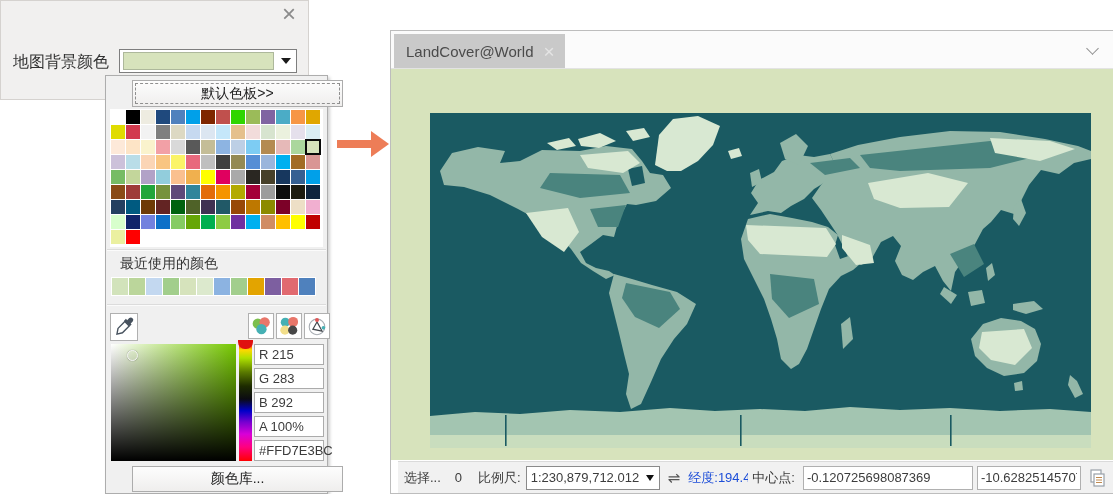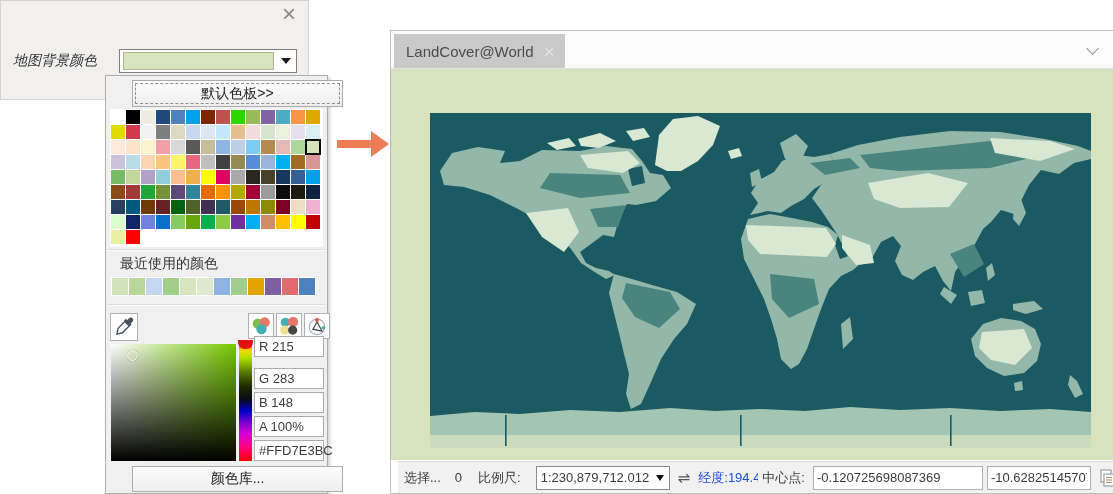--- a/index.html
+++ b/index.html
@@ -3,21 +3,21 @@
 <meta charset="utf-8">
 <style>
   html,body{margin:0;padding:0;background:#fff;}
   .stage{position:relative;width:1113px;height:494px;overflow:hidden;background:#fff;
          font-family:"Liberation Sans",sans-serif;color:#333;}
 
   
   .dlg{position:absolute;left:0;top:0;width:309px;height:100px;background:#F1F0EF;
        border:1px solid #D5D2CF;box-sizing:border-box;}
   .dlg-close{position:absolute;right:12px;top:1px;font-size:24px;line-height:24px;color:#8B8B8B;cursor:pointer;}
-  .dlg-label{position:absolute;left:12px;top:51px;font-size:14px;color:#333;font-style:italic;}
+  .dlg-label{position:absolute;left:12px;top:51px;font-size:16px;color:#333;}
   .color-combo{position:absolute;left:118px;top:48px;width:178px;height:24px;background:#fff;
                border:1px solid #7E7E7E;box-sizing:border-box;display:flex;align-items:center;}
   .color-combo .swatch-cur{flex:1;height:16px;margin:0 2px 0 3px;background:var(--sel);border:1px solid #ADB89B;}
   .combo-arrow{width:0;height:0;border-left:5px solid transparent;border-right:5px solid transparent;
                border-top:6px solid #1a1a1a;margin:0 5px;}
 
   
   .popup{position:absolute;left:105px;top:75px;width:223px;height:419px;background:#F0F0F0;
          border:1px solid #ADADAD;box-sizing:border-box;box-shadow:2px 2px 3px rgba(0,0,0,.18);}
   .btn{background:linear-gradient(#FDFDFD,#EFEEED);border:1px solid #ACACAC;font-size:14px;color:#222;
@@ -263,23 +263,23 @@
       </svg>
     </div>
 
     <div class="sv-box">
       <div class="sv-marker"></div>
     </div>
     <div class="hue-bar">
       <div class="hue-marker"></div>
     </div>
 
-    <div class="val-box" style="top:260px">R 215</div>
+    <div class="val-box" style="top:268px">R 215</div>
     <div class="val-box" style="top:292px">G 283</div>
-    <div class="val-box" style="top:316px">B 148</div>
+    <div class="val-box" style="top:316px">B 292</div>
     <div class="val-box" style="top:340px">A 100%</div>
     <div class="val-box" style="top:364px">#FFD7E3BC</div>
 
     <div class="btn btn-library">颜色库...</div>
   </div>
 
   <div class="arrow">
     <div class="shaft"></div>
     <div class="head"></div>
   </div>
@@ -346,21 +346,21 @@
         <rect class="ocean" x="75" y="302" width="1.6" height="31"></rect>
         <rect class="ocean" x="310" y="302" width="1.6" height="31"></rect>
         <rect class="ocean" x="520" y="302" width="1.6" height="31"></rect>
       </svg>
     </div>
 
     <div class="statusbar">
       <span class="sp">选择...</span>
       <span class="sp" style="margin-left:14px">0</span>
       <span class="sp" style="margin-left:16px">比例尺:</span>
-      <div class="scale-combo sp" style="margin-left:15px">
+      <div class="scale-combo sp" style="margin-left:5px">
         <span class="scale-text">1:230,879,712.012</span>
         <div class="scale-arrow"></div>
       </div>
       <span class="swap sp">⇌</span>
       <span class="lon sp">经度:194.4</span>
       <span class="sp" style="margin-left:4px">中心点:</span>
       <input class="sb-input sp" style="margin-left: 8px; width: 170px;" value="-0.120725698087369">
       <input class="sb-input sp" style="margin-left: 4px; width: 104px;" value="-10.6282514570718">
       <svg class="sb-icon" style="margin-left:6px" viewBox="0 0 20 20">
         <rect x="4" y="2" width="10" height="12" fill="#fff" stroke="#98A0A8" stroke-width="1.2"></rect>

